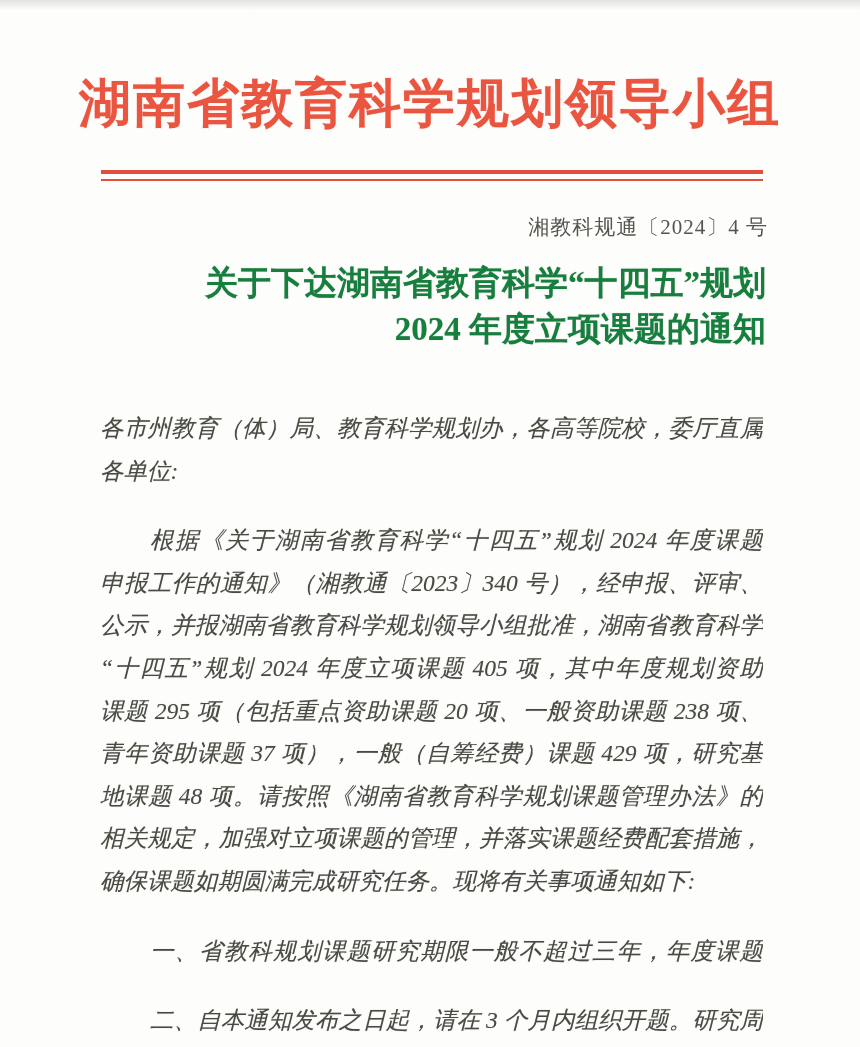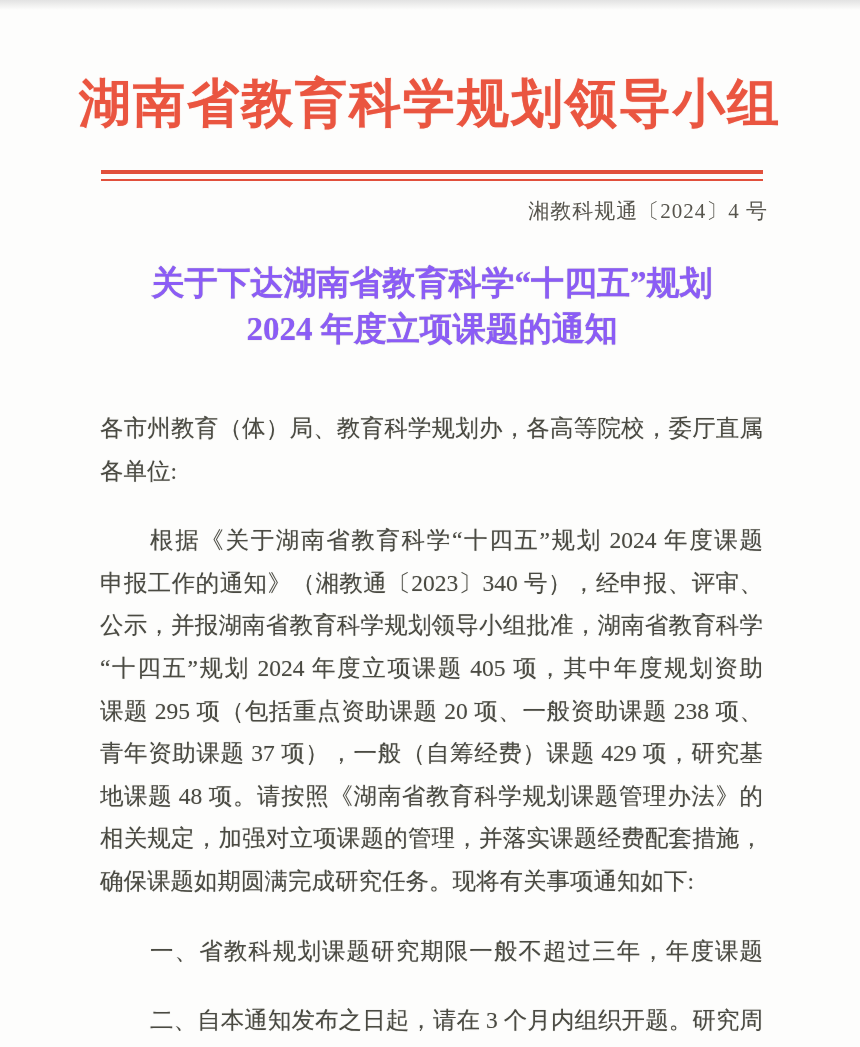--- a/index.html
+++ b/index.html
@@ -45,59 +45,60 @@
     height: 4px;
     background: #e1503c;
   }
   .redline-thin {
     height: 2px;
     margin-top: 5px;
     background: #e1503c;
   }
   .doc-number {
     position: absolute;
-    top: 196px;
+    top: 212px;
     right: 92px;
     font-size: 21px;
     line-height: 30px;
     color: #56544c;
     letter-spacing: 1px;
     white-space: nowrap;
   }
   .title {
     position: absolute;
     top: 260px;
     left: 98px;
     width: 668px;
     margin: 0;
-    text-align: center;
+    text-align: right;
     font-size: 33px;
     line-height: 46px;
     font-weight: 700;
-    color: #8b5cf6;
+    color: #15803d;
     text-shadow: 0 0 1px rgba(59, 59, 53, 0.4);
   }
   .title .title-line {
     display: block;
     white-space: nowrap;
   }
   .body-text {
     position: absolute;
     top: 407px;
     left: 100px;
     width: 663px;
     font-size: 23.5px;
     color: #4a4a42;
     text-shadow: 0 0 1px rgba(74, 74, 66, 0.35);
   }
   .line {
     height: 42.6px;
     line-height: 42.6px;
     white-space: nowrap;
     overflow: visible;
+    font-style: italic;
   }
   .line.fill {
     white-space: normal;
     text-align: justify;
     text-align-last: justify;
     text-justify: inter-character;
     overflow: hidden;
   }
   .line.indent {
     padding-left: 50px;

